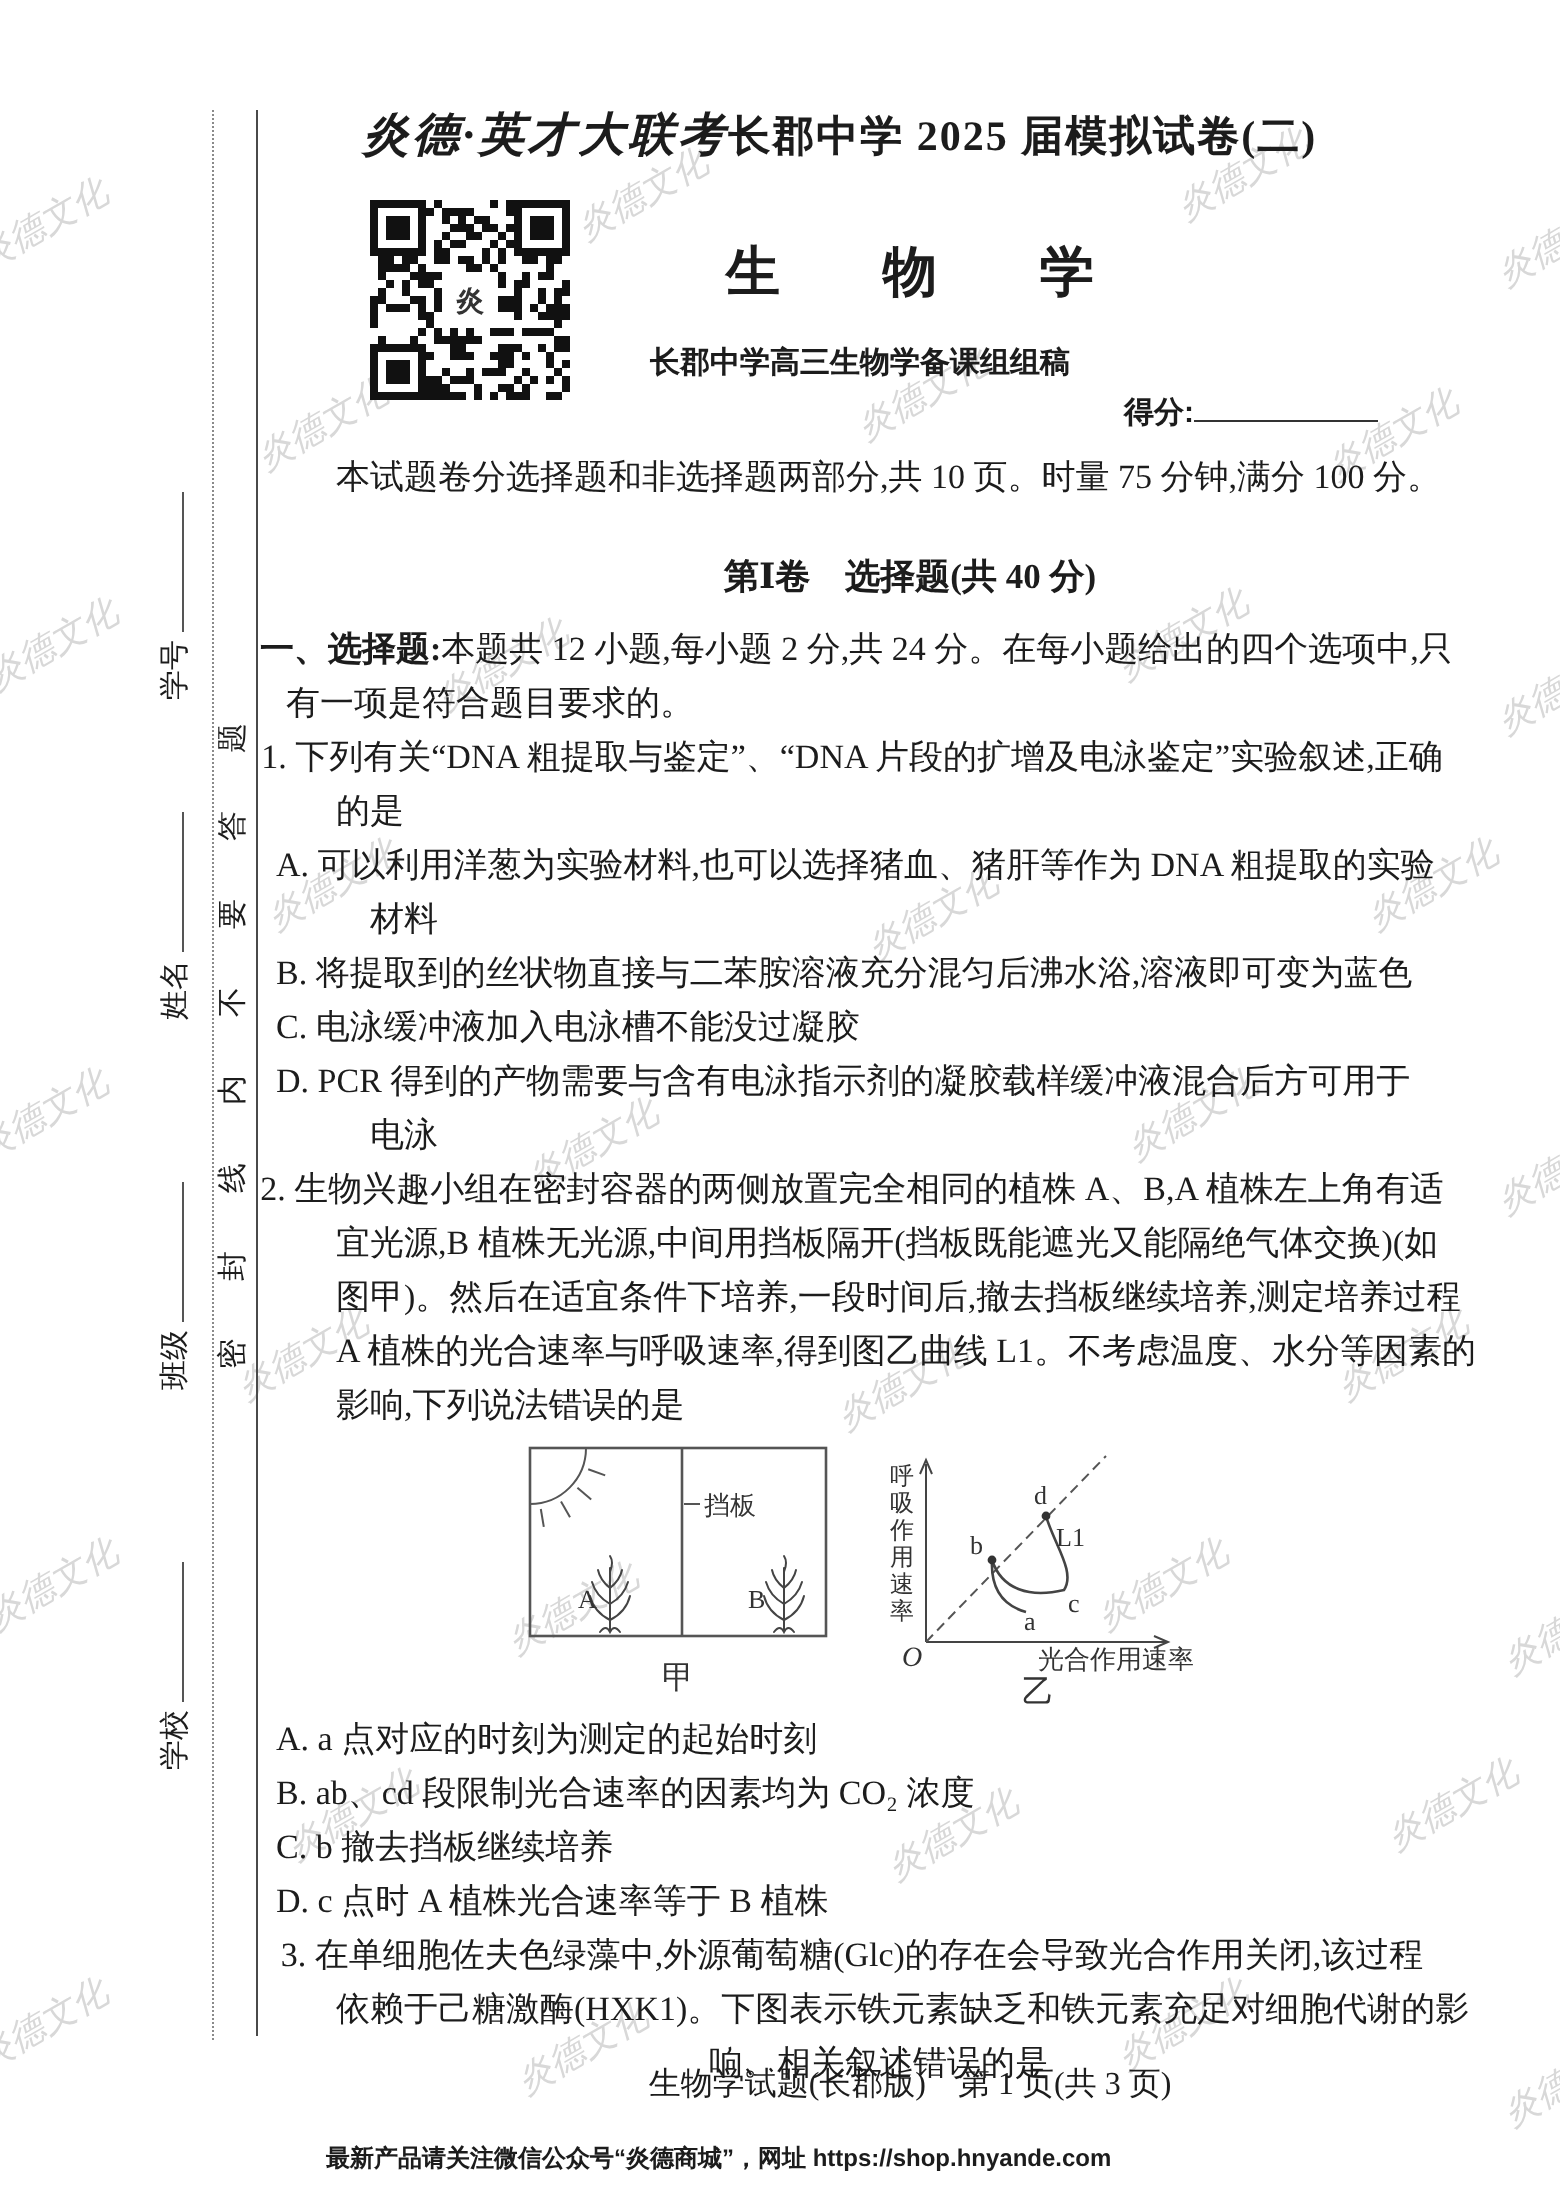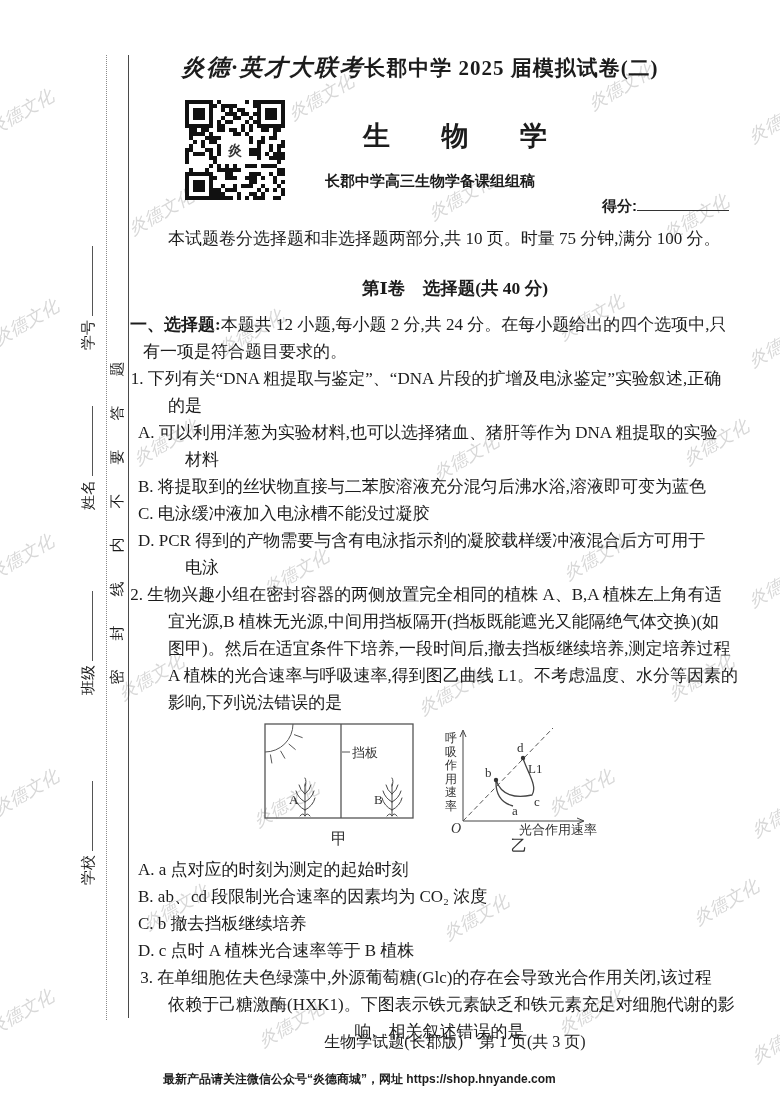--- a/index.html
+++ b/index.html
@@ -15,21 +15,21 @@
   .seal-char{position:absolute;left:100px;width:34px;text-align:center;font-size:15px;
       transform:rotate(-90deg);line-height:18px;}
   .title{position:absolute;top:52px;left:130px;width:580px;text-align:center;
       font-size:21px;font-weight:bold;letter-spacing:1px;}
   .title .brush{font-style:italic;font-size:23px;letter-spacing:2px;}
   .subject{position:absolute;top:118px;left:130px;width:650px;text-align:center;font-size:27px;
       font-weight:bold;font-family:"Liberation Sans","DejaVu Sans",sans-serif;
       letter-spacing:22px;text-indent:22px;}
   .group-note{position:absolute;top:172px;left:140px;width:580px;text-align:center;font-size:15px;
       font-weight:bold;font-family:"Liberation Sans","DejaVu Sans",sans-serif;}
-  .score{position:absolute;top:197px;left:602px;font-size:15px;font-weight:bold;
+  .score{position:absolute;top:197px;left:562px;font-size:15px;font-weight:bold;
       font-family:"Liberation Sans","DejaVu Sans",sans-serif;}
   .score .blank{display:inline-block;width:92px;height:13px;border-bottom:1px solid #333;}
   .qr{position:absolute;left:185px;top:100px;width:100px;height:100px;}
   .intro{position:absolute;top:227px;left:168px;font-size:17px;}
   .section-title{position:absolute;top:276px;left:130px;width:650px;text-align:center;
       font-size:17.5px;font-weight:bold;}
   .body{position:absolute;top:311px;left:130px;width:592px;font-size:17px;line-height:27px;z-index:1;}
   .ln{white-space:nowrap;}
   .ln.lead{padding-left:0;} .ln.lead2{padding-left:13px;}
   .ln.q{text-align:center;} .ln.c{padding-left:38px;} .ln.c2{padding-left:27px;text-align:center;}

